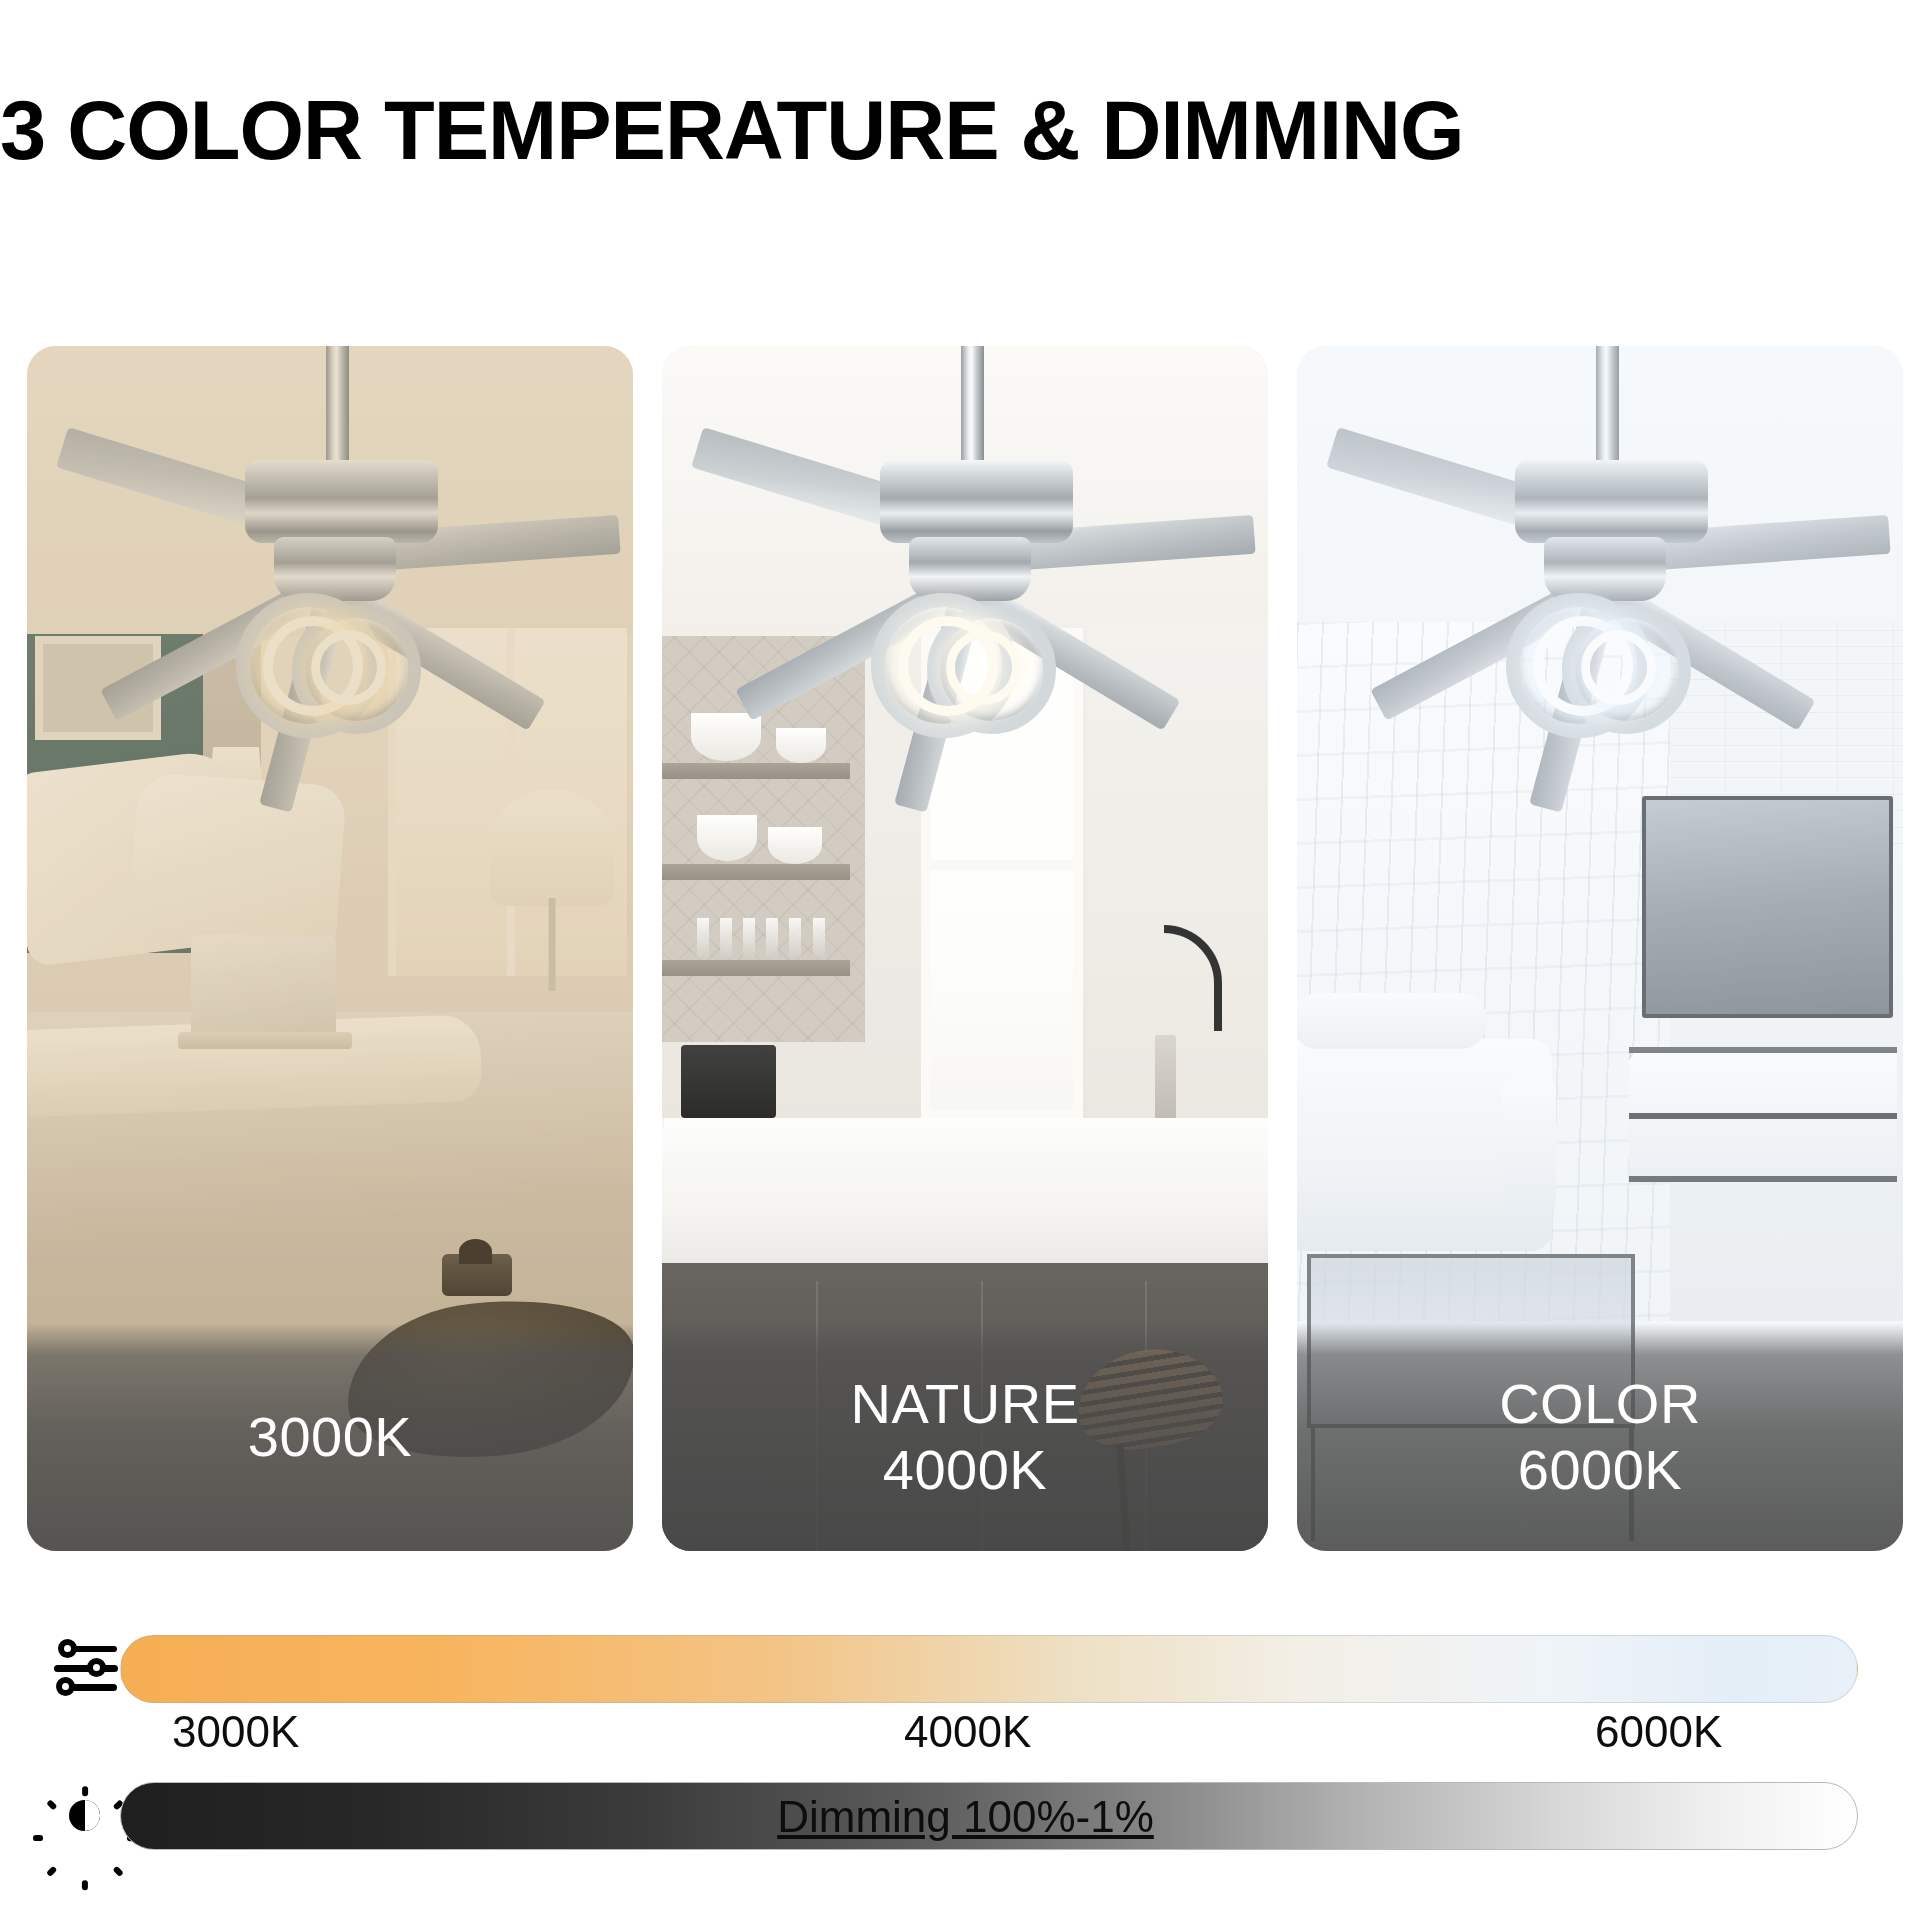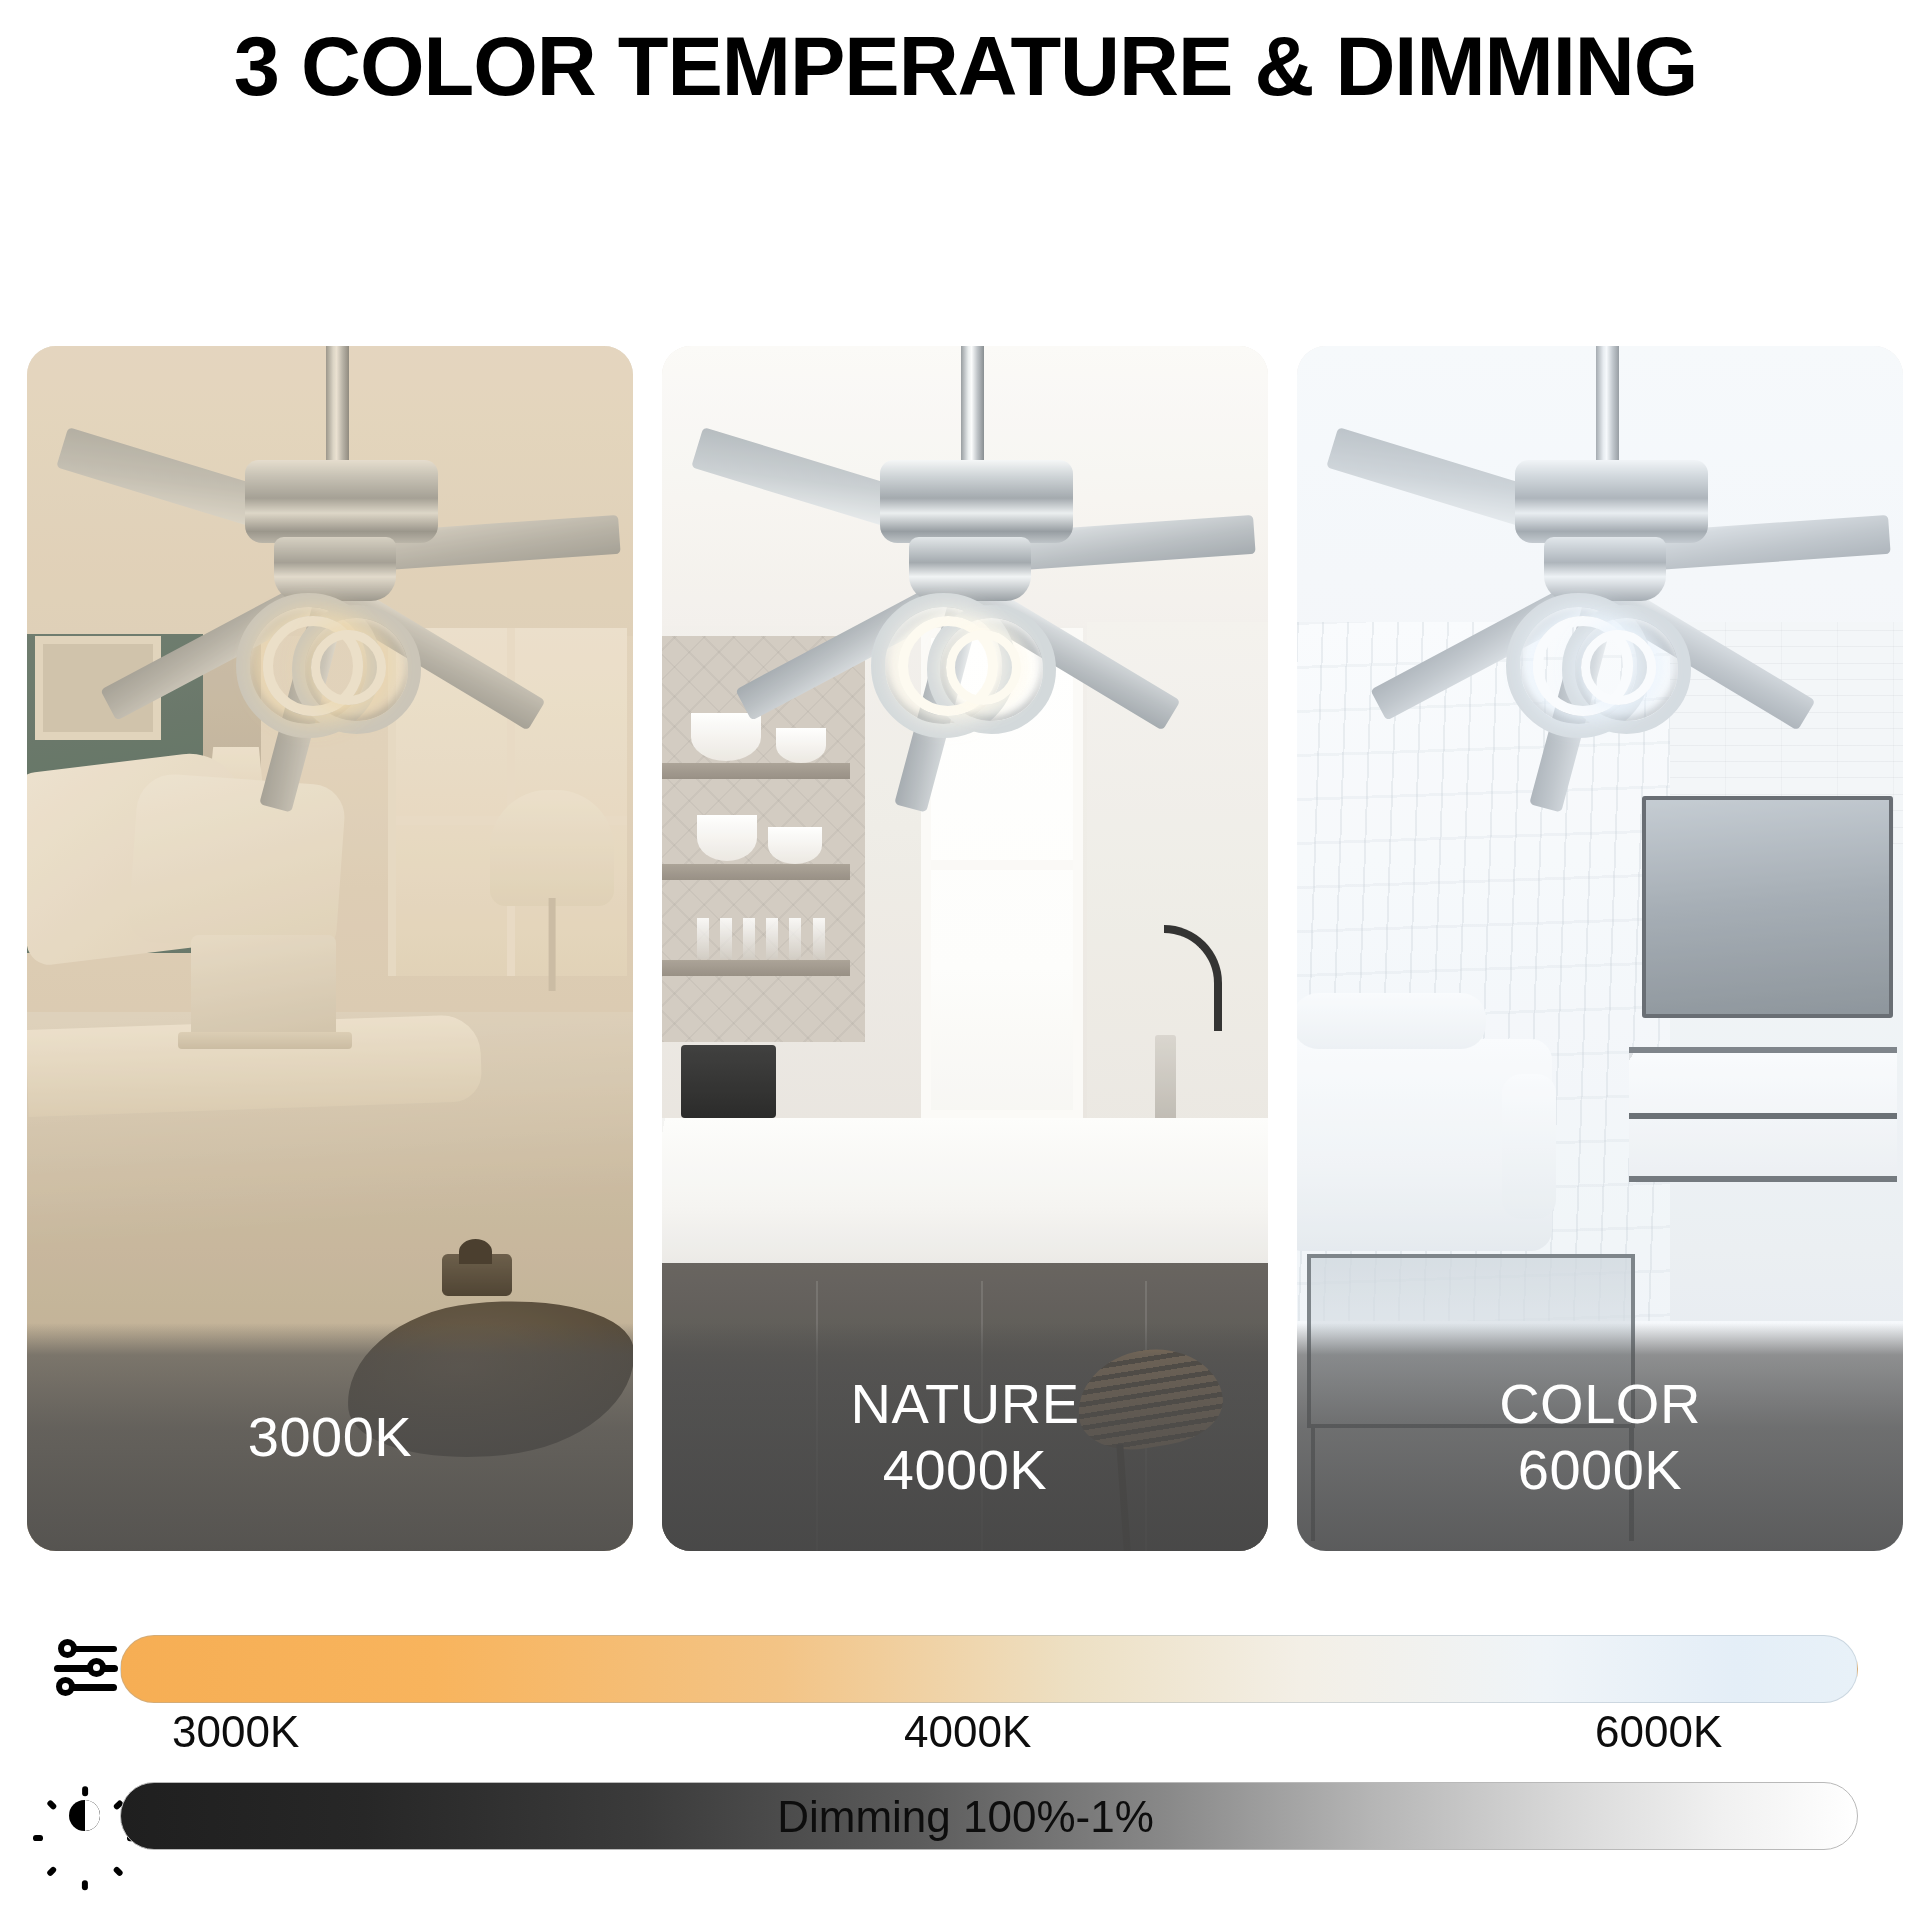--- a/index.html
+++ b/index.html
@@ -9,22 +9,22 @@
     height: 1931px;
     background: #ffffff;
     font-family: "Liberation Sans", sans-serif;
     overflow: hidden;
     position: relative;
   }
 
   
   .header {
     width: 100%;
-    padding-top: 24px;
-    text-align: center;
+    padding-top: 88px;
+    text-align: left;
   }
   .headline {
     font-family: "Liberation Sans", sans-serif;
     font-weight: 700;
     font-size: 83px;
     letter-spacing: -1px;
     color: #000000;
     line-height: 1.04;
     white-space: nowrap;
   }
@@ -619,14 +619,14 @@
       <div class="br-ray" style="transform:translate(-50%,-50%) rotate(90deg) translateY(-25px);"></div>
       <div class="br-ray" style="transform:translate(-50%,-50%) rotate(135deg) translateY(-25px);"></div>
       <div class="br-ray" style="transform:translate(-50%,-50%) rotate(180deg) translateY(-25px);"></div>
       <div class="br-ray" style="transform:translate(-50%,-50%) rotate(225deg) translateY(-25px);"></div>
       <div class="br-ray" style="transform:translate(-50%,-50%) rotate(270deg) translateY(-25px);"></div>
       <div class="br-ray" style="transform:translate(-50%,-50%) rotate(315deg) translateY(-25px);"></div>
     </div>
     <div class="bar bar-dim"></div>
   </div>
 </div>
-<div class="dim-label" style="top:1792px;">Dimming 100%-1%</div>
+<div class="dim-label" style="top:1792px;text-decoration:underline;">Dimming 100%-1%</div>
 
 
 </body></html>

